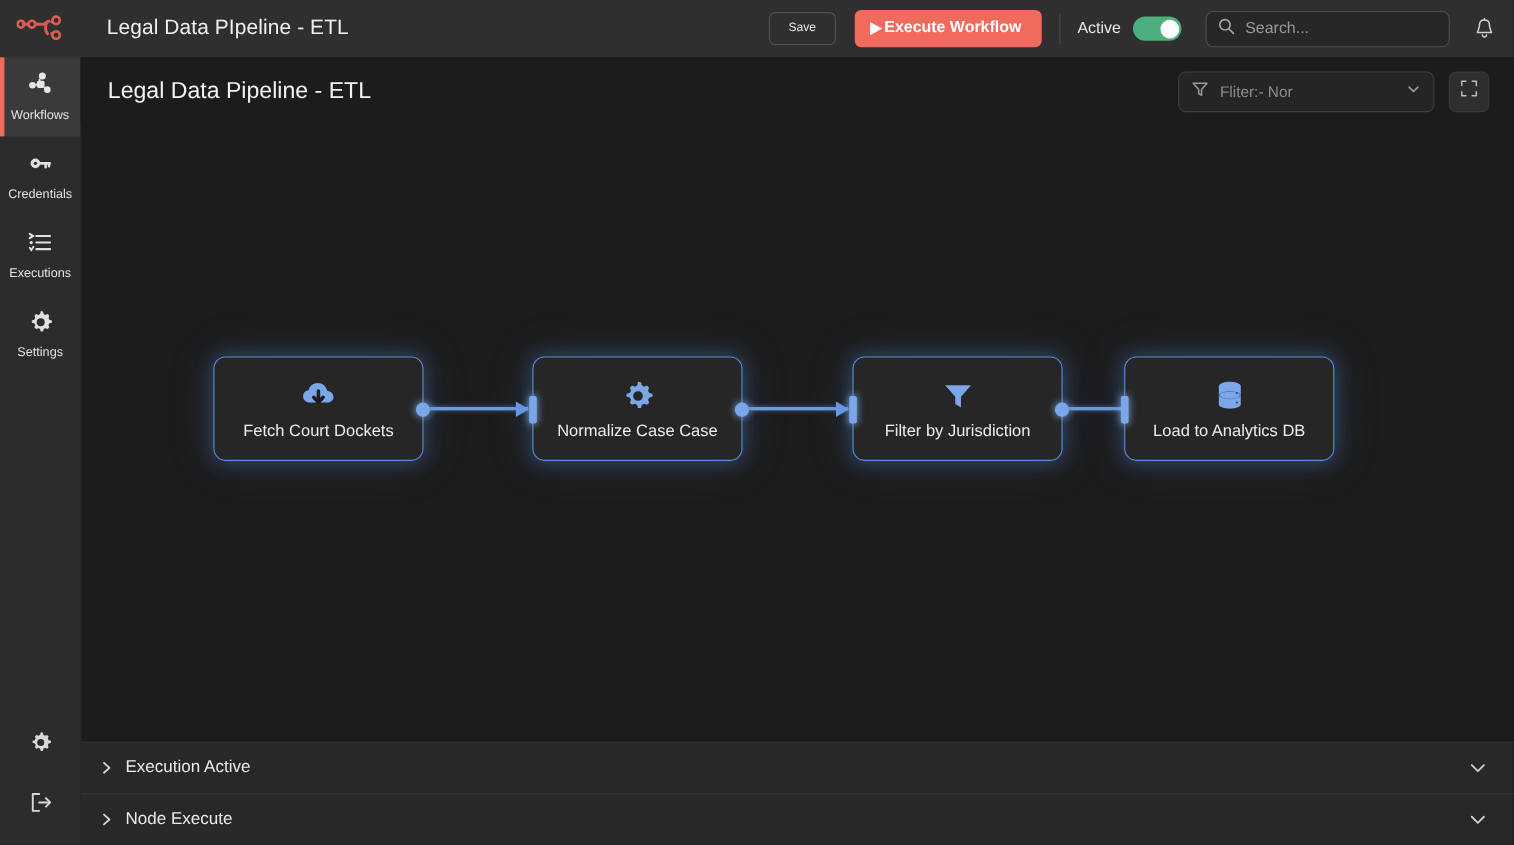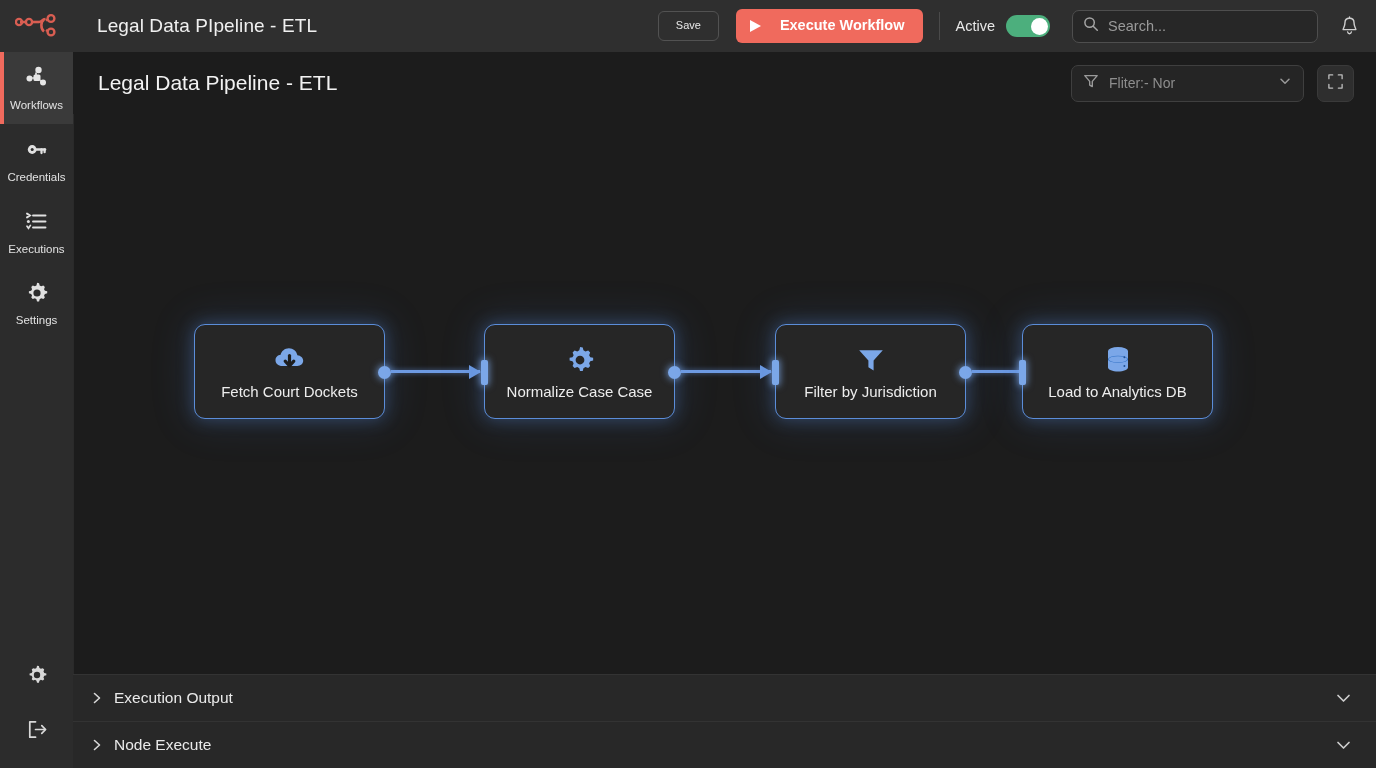--- a/index.html
+++ b/index.html
@@ -73,21 +73,21 @@
     border: none;
     color: #ffffff;
     font-size: 14.5px;
     font-weight: bold;
     font-family: "Liberation Sans", sans-serif;
     padding: 8px 18px 8px 14px;
     border-radius: 6px;
     margin-left: 17px;
     display: flex;
     align-items: center;
-    gap: 19px;
+    gap: 2px;
     cursor: pointer;
     line-height: 1.2;
   }
   .play-tri {
     width: 0; height: 0;
     border-left: 11px solid #ffffff;
     border-top: 6.5px solid transparent;
     border-bottom: 6.5px solid transparent;
   }
   .vdiv {
@@ -117,21 +117,21 @@
   }
   .toggle .knob {
     position: absolute;
     top: 2.5px; right: 2.5px;
     width: 17px; height: 17px;
     border-radius: 50%;
     background: #ffffff;
   }
   .search-box {
     margin-left: 22px;
-    width: 246px;
+    width: 222px;
     height: 33px;
     border: 1px solid #4e4e4e;
     border-radius: 7px;
     background: #272727;
     display: flex;
     align-items: center;
     padding: 0 10px;
     gap: 9px;
   }
   .search-box input {
@@ -595,21 +595,21 @@
         </div>
 
       </div>
 
       <div class="panel">
         <span class="chev-r">
           <svg width="11" height="14" viewBox="0 0 11 14" fill="none">
             <path d="M2.5 2.5 L7.5 7 L2.5 11.5" stroke="#d8d8d8" stroke-width="1.6" stroke-linecap="round" stroke-linejoin="round"></path>
           </svg>
         </span>
-        <span class="ptitle">Execution Output</span>
+        <span class="ptitle">Execution Active</span>
         <span class="chev-d">
           <svg width="17" height="12" viewBox="0 0 17 12" fill="none">
             <path d="M3 3.5 L8.5 9 L14 3.5" stroke="#cdcdcd" stroke-width="1.7" stroke-linecap="round" stroke-linejoin="round"></path>
           </svg>
         </span>
       </div>
 
       <div class="panel">
         <span class="chev-r">
           <svg width="11" height="14" viewBox="0 0 11 14" fill="none">

